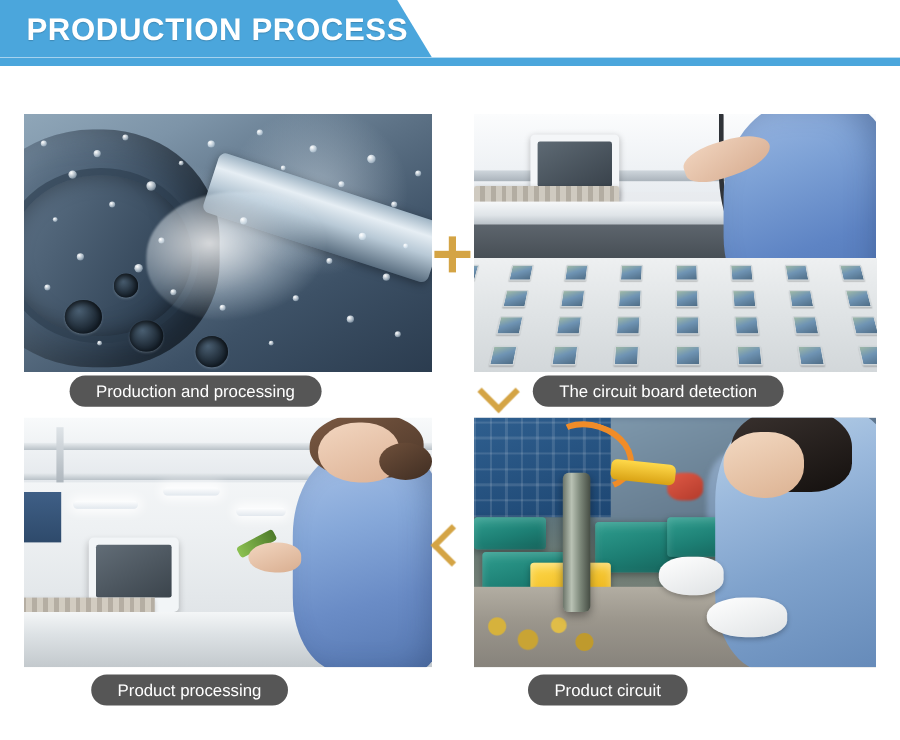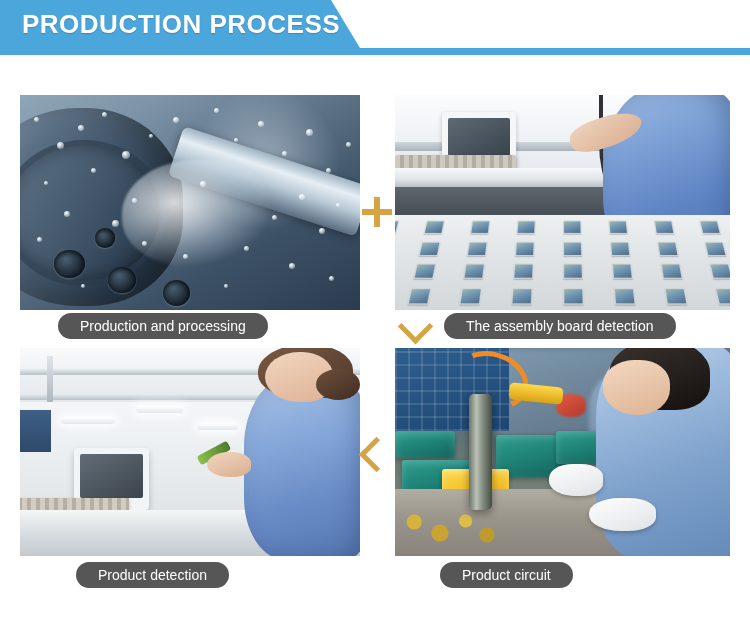--- a/index.html
+++ b/index.html
@@ -461,21 +461,21 @@
           <i style="left:38%;top:66%"></i>
           <i style="left:50%;top:66%"></i>
           <i style="left:62%;top:66%"></i>
           <i style="left:74%;top:66%"></i>
           <i style="left:86%;top:66%"></i>
 
       </div>
     </div>
   </div>
 </div>
-<div class="caption cap-tr" style="background: rgb(86, 86, 86); color: rgb(255, 255, 255);">The assembly board detection</div>
+<div class="caption cap-tr" style="background: rgb(86, 86, 86); color: rgb(255, 255, 255);">The circuit board detection</div>
 
 <div class="card bl">
   <div class="photo ph-insp">
     <div class="ins-ceiling"></div>
     <div class="ins-beam" style="top:10%"></div>
     <div class="ins-beam" style="top:22%"></div>
     <div class="ins-truss"></div>
     <div class="ins-lamp" style="left:12%;top:33%;width:16%"></div>
     <div class="ins-lamp" style="left:34%;top:28%;width:14%"></div>
     <div class="ins-lamp" style="left:52%;top:36%;width:12%"></div>
@@ -485,21 +485,21 @@
     <div class="ins-rail"></div>
     <div class="ins-bench"></div>
     <div class="ins-person"></div>
     <div class="ins-hair"></div>
     <div class="ins-head"></div>
     <div class="ins-bun"></div>
     <div class="ins-probe"></div>
     <div class="ins-hand"></div>
   </div>
 </div>
-<div class="caption cap-bl" style="background: rgb(86, 86, 86); color: rgb(255, 255, 255);">Product detection</div>
+<div class="caption cap-bl" style="background: rgb(86, 86, 86); color: rgb(255, 255, 255);">Product processing</div>
 
 <div class="card br">
   <div class="photo ph-asm">
     <div class="asm-bgblur"></div>
     <div class="asm-pegboard"></div>
     <div class="asm-redblob"></div>
     <div class="asm-bg-worker"></div>
     <div class="asm-crate" style="left:0%;top:40%;width:18%;height:13%"></div>
     <div class="asm-crate" style="left:2%;top:54%;width:26%;height:18%"></div>
     <div class="asm-crate" style="left:30%;top:42%;width:22%;height:20%"></div>

